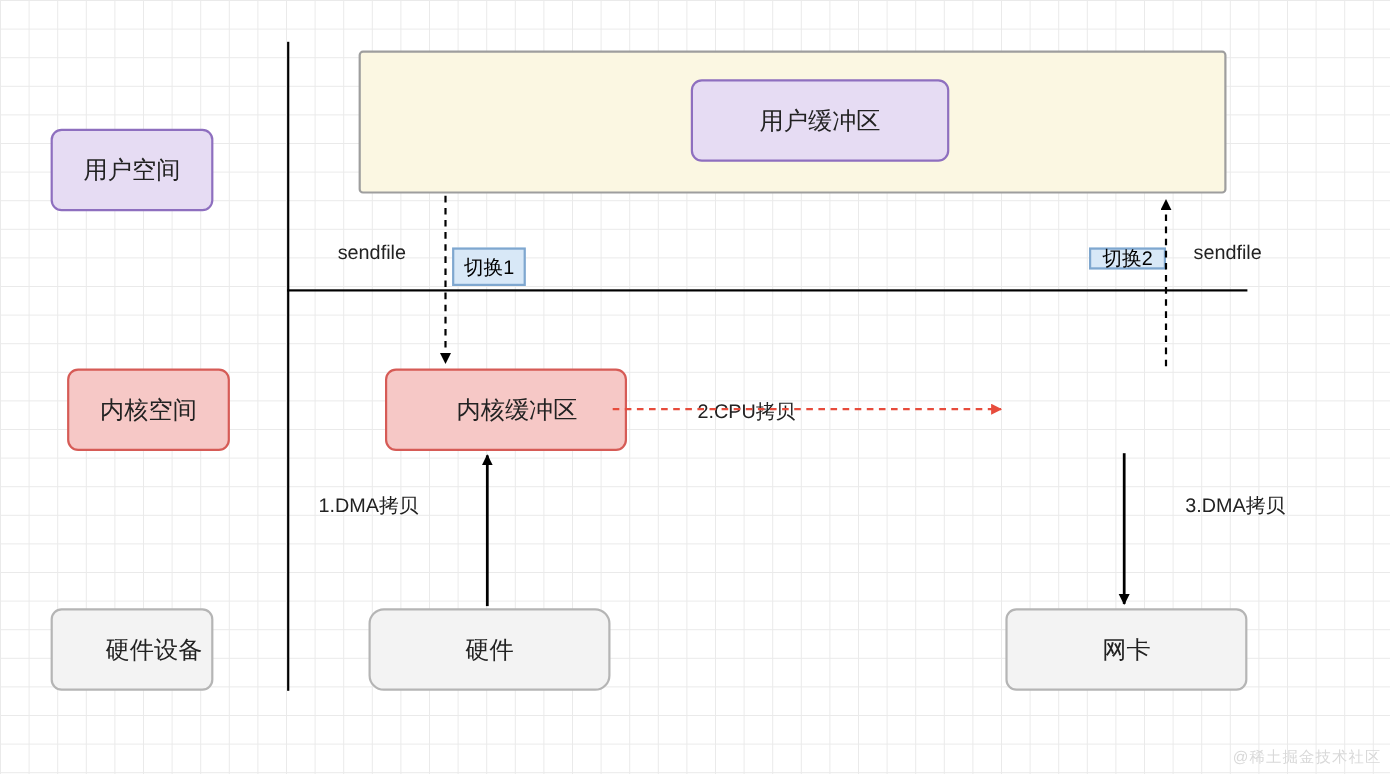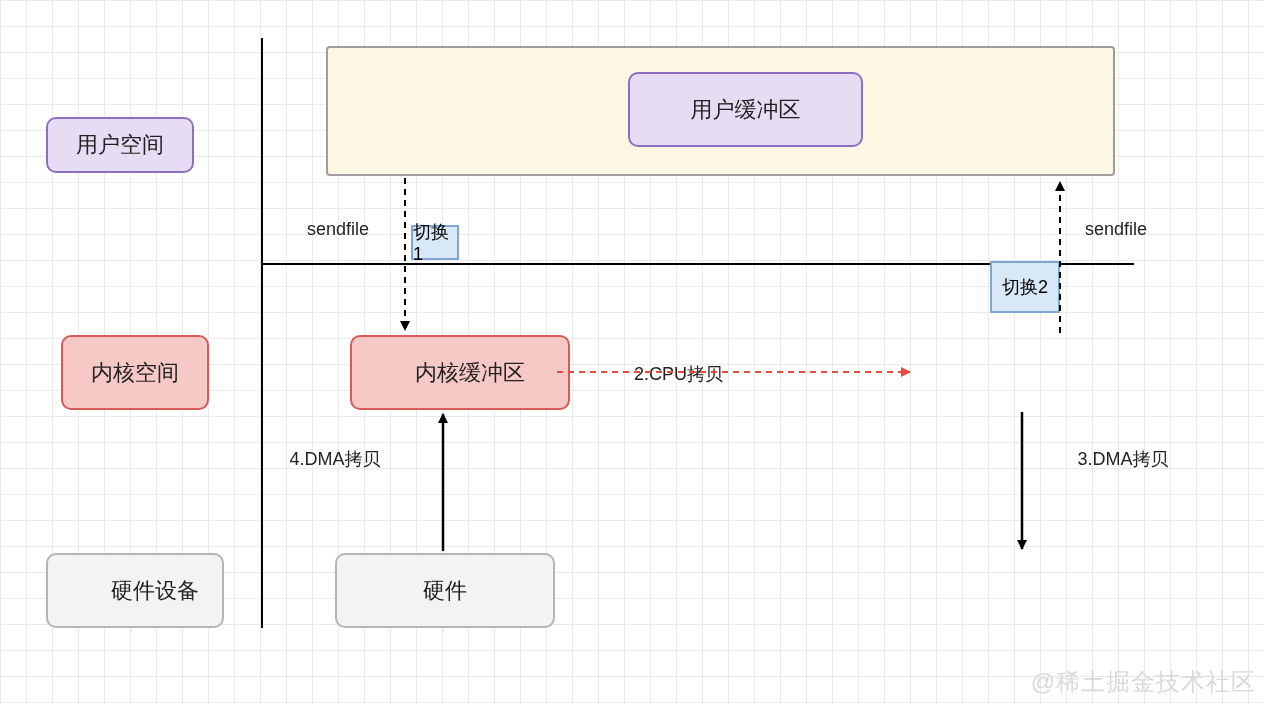--- a/index.html
+++ b/index.html
@@ -73,75 +73,78 @@
   }
   .hline {
     position: absolute;
     height: 2px;
     background: #000;
   }
   .watermark {
     position: absolute;
     right: 8px;
     bottom: 6px;
-    font-size: 24px;
+    font-size: 14px;
     color: #d9d9d9;
     letter-spacing: 1px;
   }
   svg.overlay {
     position: absolute;
     left: 0; top: 0;
     width: 1264px; height: 704px;
     pointer-events: none;
   }
 </style>
 </head>
 <body>
 
 <div class="canvas">
 
   <div class="vline" style="left:261px; top:38px; height:590px;"></div>
 
   <div class="hline" style="left:261px; top:263px; width:873px;"></div>
 
-  <div class="box purple" style="left:46px; top:117px; width:148px; height:56px;">
+  <div class="box purple" style="left:46px; top:117px; width:148px; height:75px;">
     <span>用户空间</span>
   </div>
   <div class="box red" style="left:46px; top:335px; width:148px; height:75px;">
     <span>内核空间</span>
   </div>
-  <div class="box gray" style="left:46px; top:553px; width:178px; height:75px;padding-left:40px;">
+  <div class="box gray" style="left:46px; top:553px; width:148px; height:75px;padding-left:40px;">
     <span>硬件设备</span>
   </div>
 
   <div class="box cream" style="left:326px; top:46px; width:789px; height:130px;"></div>
 
   <div class="box purple" style="left:628px; top:72px; width:235px; height:75px;">
     <span>用户缓冲区</span>
   </div>
 
   <div class="box red" style="left:335px; top:335px; width:220px; height:75px;padding-left:20px;">
     <span>内核缓冲区</span>
   </div>
 
-  <div class="box gray" style="left:335px; top:553px; width:220px; height:75px;">
+  <div class="box gray" style="left:335px; top:553px; width:220px; height:75px;border-radius:14px;">
     <span>硬件</span>
   </div>
+  <div class="box gray" style="left:914px; top:553px; width:220px; height:75px;">
+    <span>网卡</span>
+  </div>
 
-  <div class="tiny-blue" style="left:411px; top:225px; width:48px; height:35px;">
+  <div class="tiny-blue" style="left:411px; top:225px; width:67px; height:35px;">
     <span>切换1</span>
   </div>
-  <div class="tiny-blue" style="left:990px; top:225px; width:70px; height:52px;margin-top:36px;">
+  <div class="tiny-blue" style="left:990px; top:225px; width:70px; height:20px;">
     <span>切换2</span>
   </div>
 
   <div class="label" style="left:307px; top:219px;">sendfile</div>
   <div class="label" style="left:1085px; top:219px;">sendfile</div>
   <div class="label" style="left:634px; top:326px;margin-top:36px;">2.CPU拷贝</div>
-  <div class="label" style="left:280px; top:447px; width:110px;">4.DMA拷贝</div>
+  <div class="label" style="left:280px; top:447px; width:110px;">1.DMA拷贝</div>
   <div class="label" style="left:1040px; top:447px; width:110px;padding-left:28px;">3.DMA拷贝</div>
 
   <svg class="overlay" viewBox="0 0 1264 704">
     <defs>
       <marker id="arrow-black" markerWidth="12" markerHeight="12" refX="9" refY="5" orient="auto" markerUnits="userSpaceOnUse">
         <path d="M0,0 L10,5 L0,10 Z" fill="#000"></path>
       </marker>
       <marker id="arrow-red" markerWidth="12" markerHeight="12" refX="9" refY="5" orient="auto" markerUnits="userSpaceOnUse">
         <path d="M0,0 L10,5 L0,10 Z" fill="#e74c3c"></path>
       </marker>

